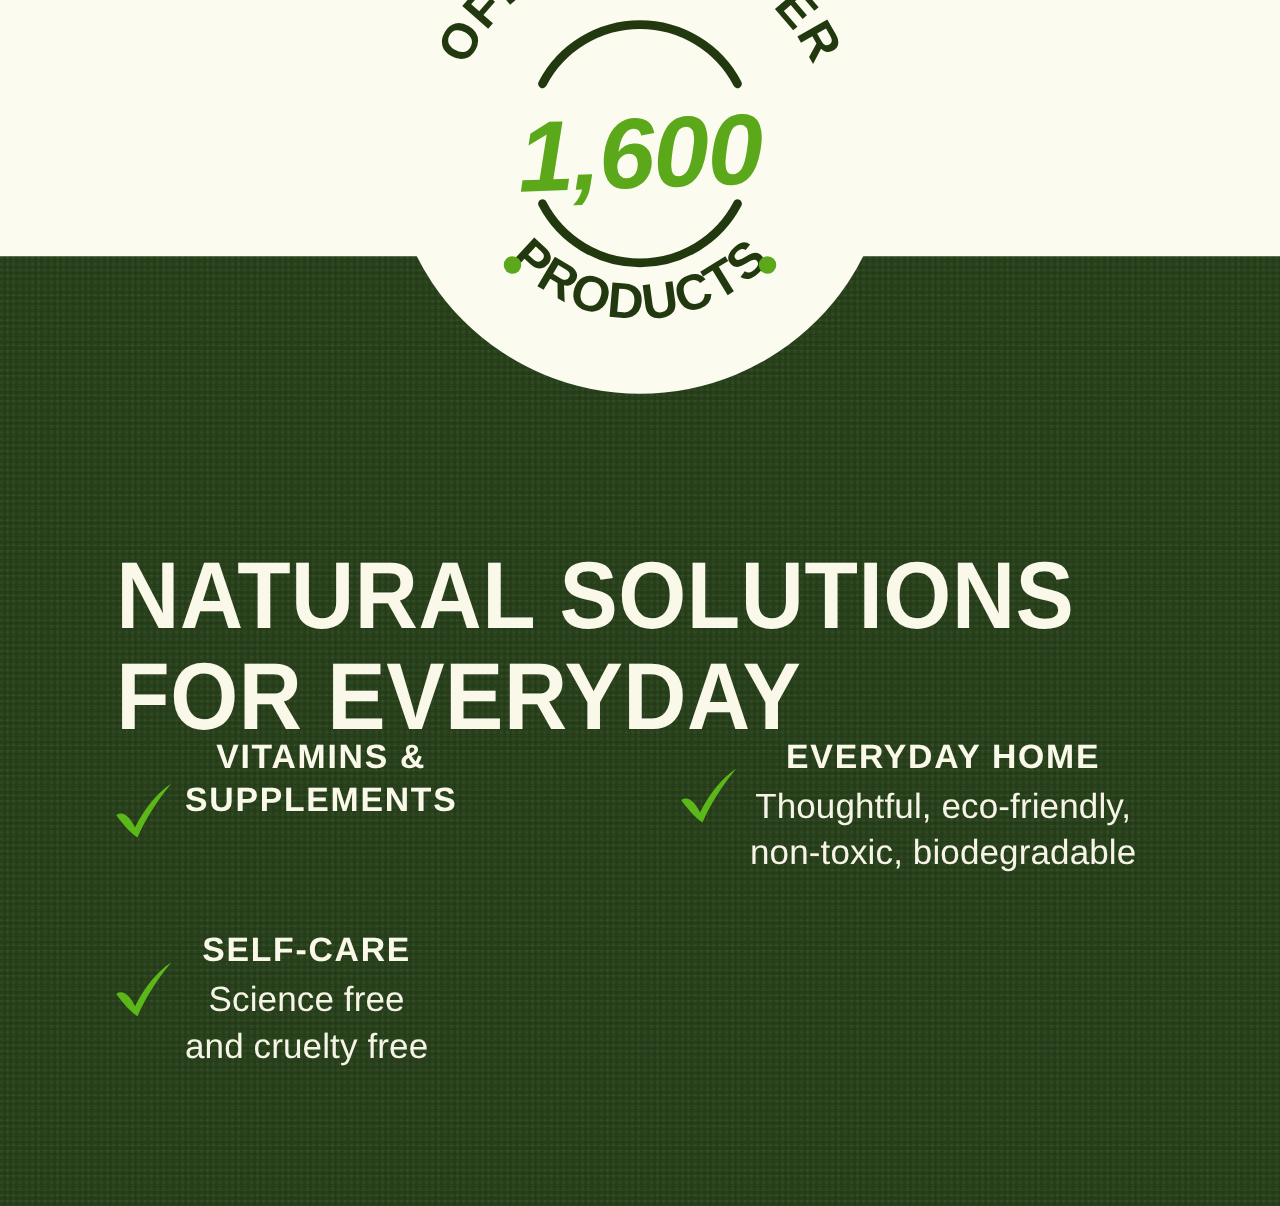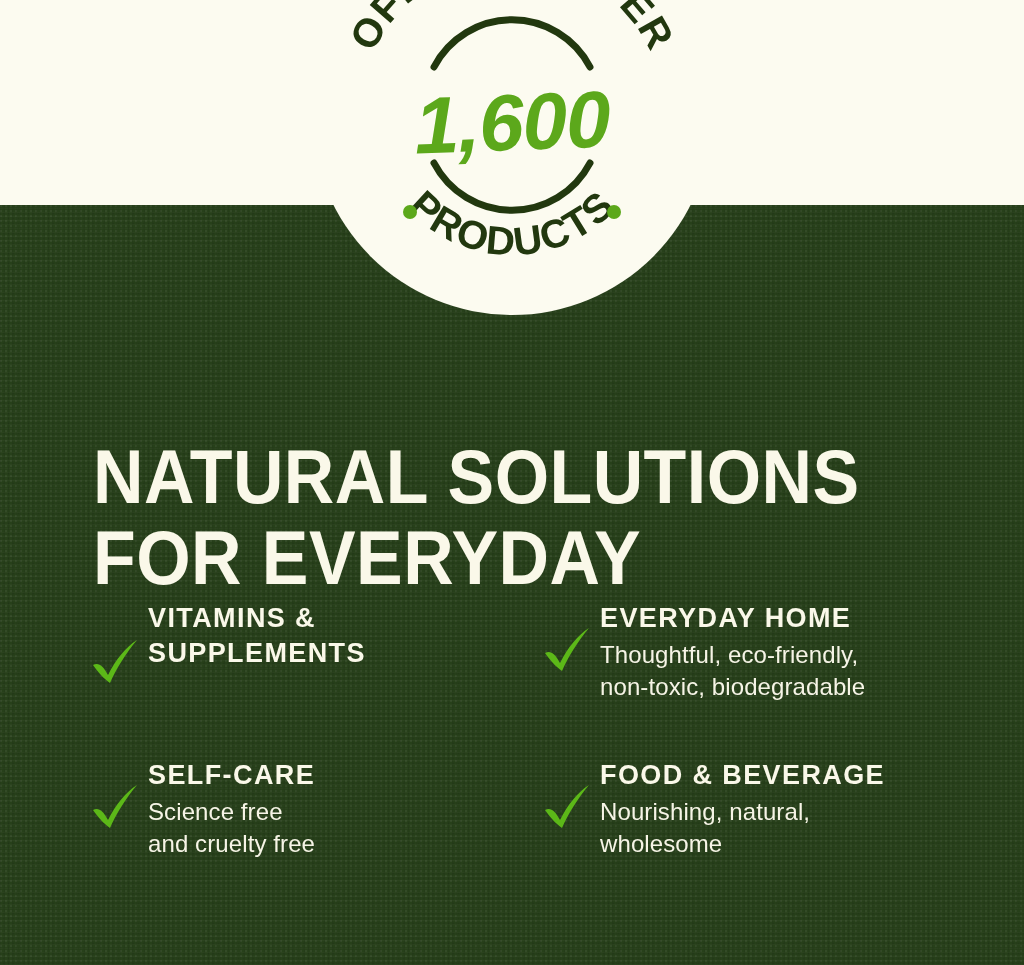--- a/index.html
+++ b/index.html
@@ -118,27 +118,28 @@
     letter-spacing: 0.5px;
     transform: scaleX(0.92);
     transform-origin: left center;
     white-space: pre-line;
   }
 
   
   .features {
     position: absolute;
     left: 88px;
-    top: 601px;
+    top: 588px;
     width: 900px;
     z-index: 5;
     display: grid;
     grid-template-columns: 452px 448px;
     grid-template-rows: auto auto;
-    row-gap: 55px;
+    row-gap: 42px;
+    text-align: center;
   }
   .feature {
     display: flex;
     align-items: flex-start;
     position: relative;
   }
   .check {
     flex: 0 0 auto;
     width: 54px;
     height: 54px;
@@ -157,21 +158,21 @@
     font-size: 27px;
     line-height: 1.3;
     letter-spacing: 1.4px;
     white-space: pre-line;
     margin: 0 0 3px 0;
   }
   .feature-desc {
     color: #F6F4E6;
     font-family: "Liberation Sans", sans-serif;
     font-weight: normal;
-    font-size: 24px;
+    font-size: 28px;
     line-height: 1.33;
     letter-spacing: 0.1px;
     white-space: pre-line;
     margin: 0;
   }
 </style>
 </head>
 <body>
 
 <div id="stage">
@@ -242,27 +243,15 @@
           <path d="M5 30 C 10 27, 15 30, 20 40 C 28 24, 38 12, 49 5 C 38 18, 28 34, 22 48 C 16 44, 9 36, 5 30 Z" fill="#5CB818"></path>
         </svg>
       </span>
       <div class="feature-text">
         <p class="feature-title">SELF-CARE</p>
         <p class="feature-desc">Science free
 and cruelty free</p>
       </div>
     </div>
 
-    <div class="feature col2 row2">
-      <span class="check">
-        <svg viewBox="0 0 54 54">
-          <path d="M5 30 C 10 27, 15 30, 20 40 C 28 24, 38 12, 49 5 C 38 18, 28 34, 22 48 C 16 44, 9 36, 5 30 Z" fill="#5CB818"></path>
-        </svg>
-      </span>
-      <div class="feature-text">
-        <p class="feature-title">FOOD &amp; BEVERAGE</p>
-        <p class="feature-desc">Nourishing, natural,
-wholesome</p>
-      </div>
-    </div>
 
   </div>
 </div>
 
 </body></html>

